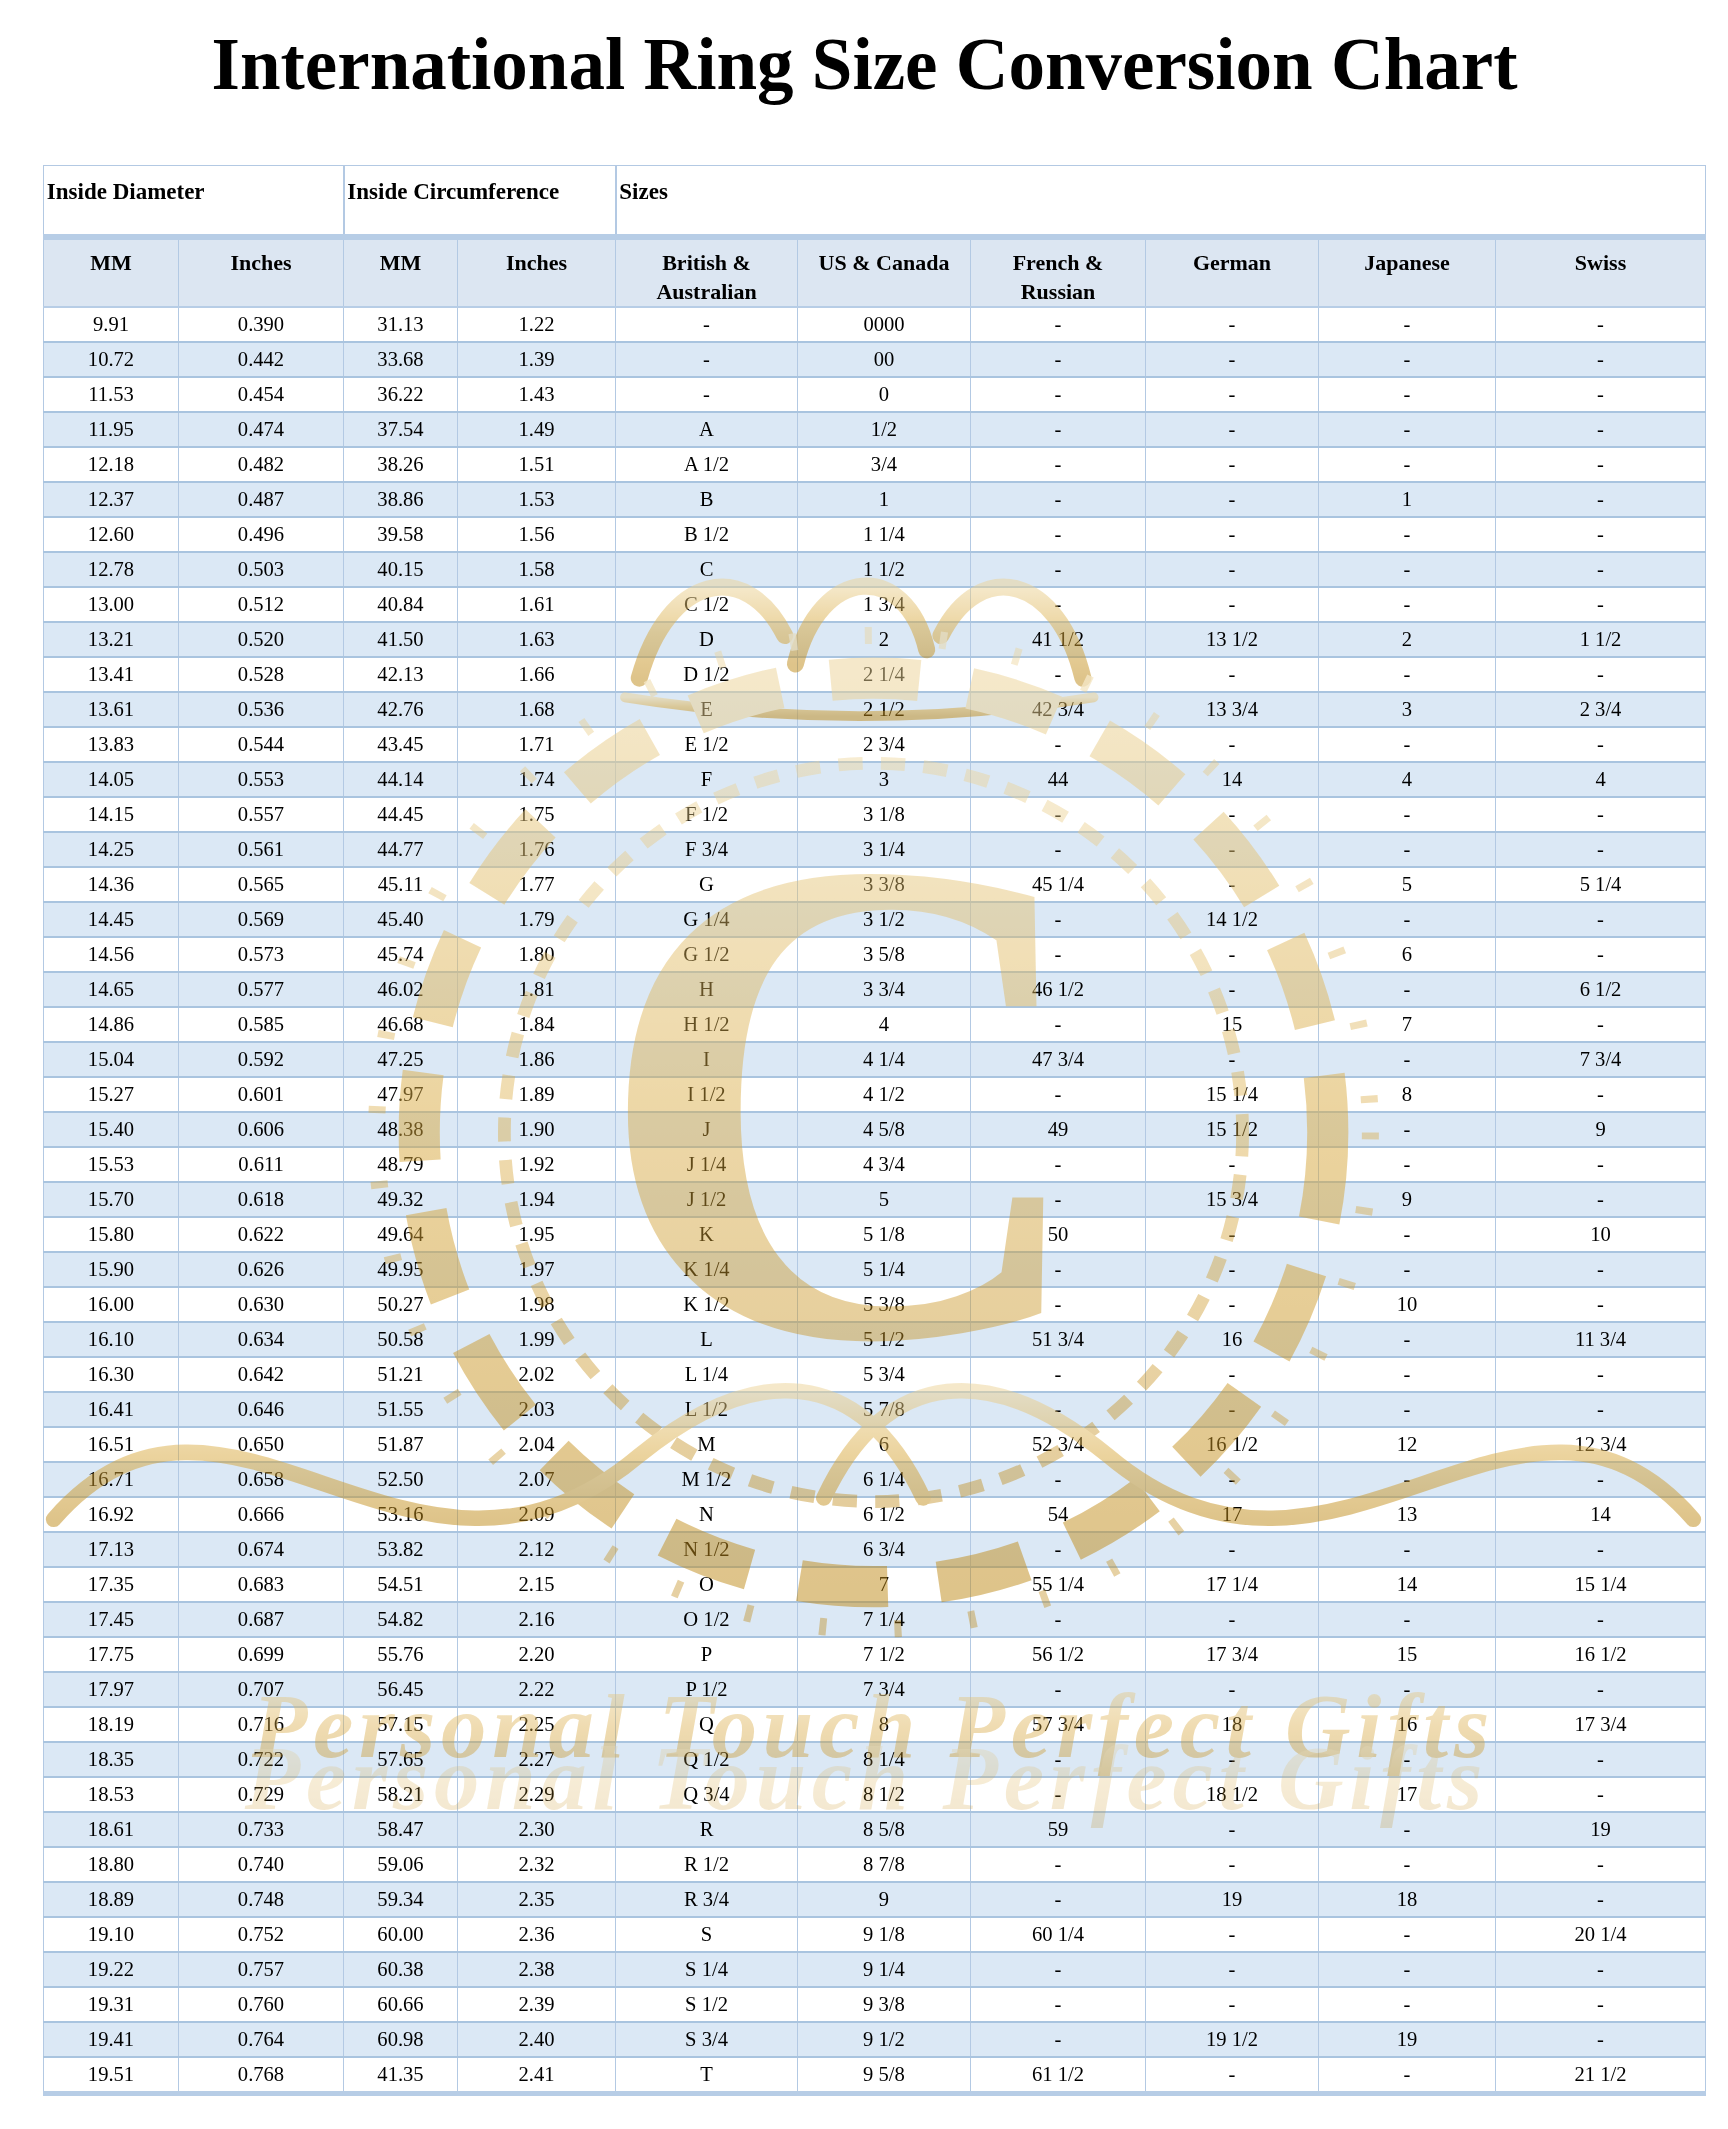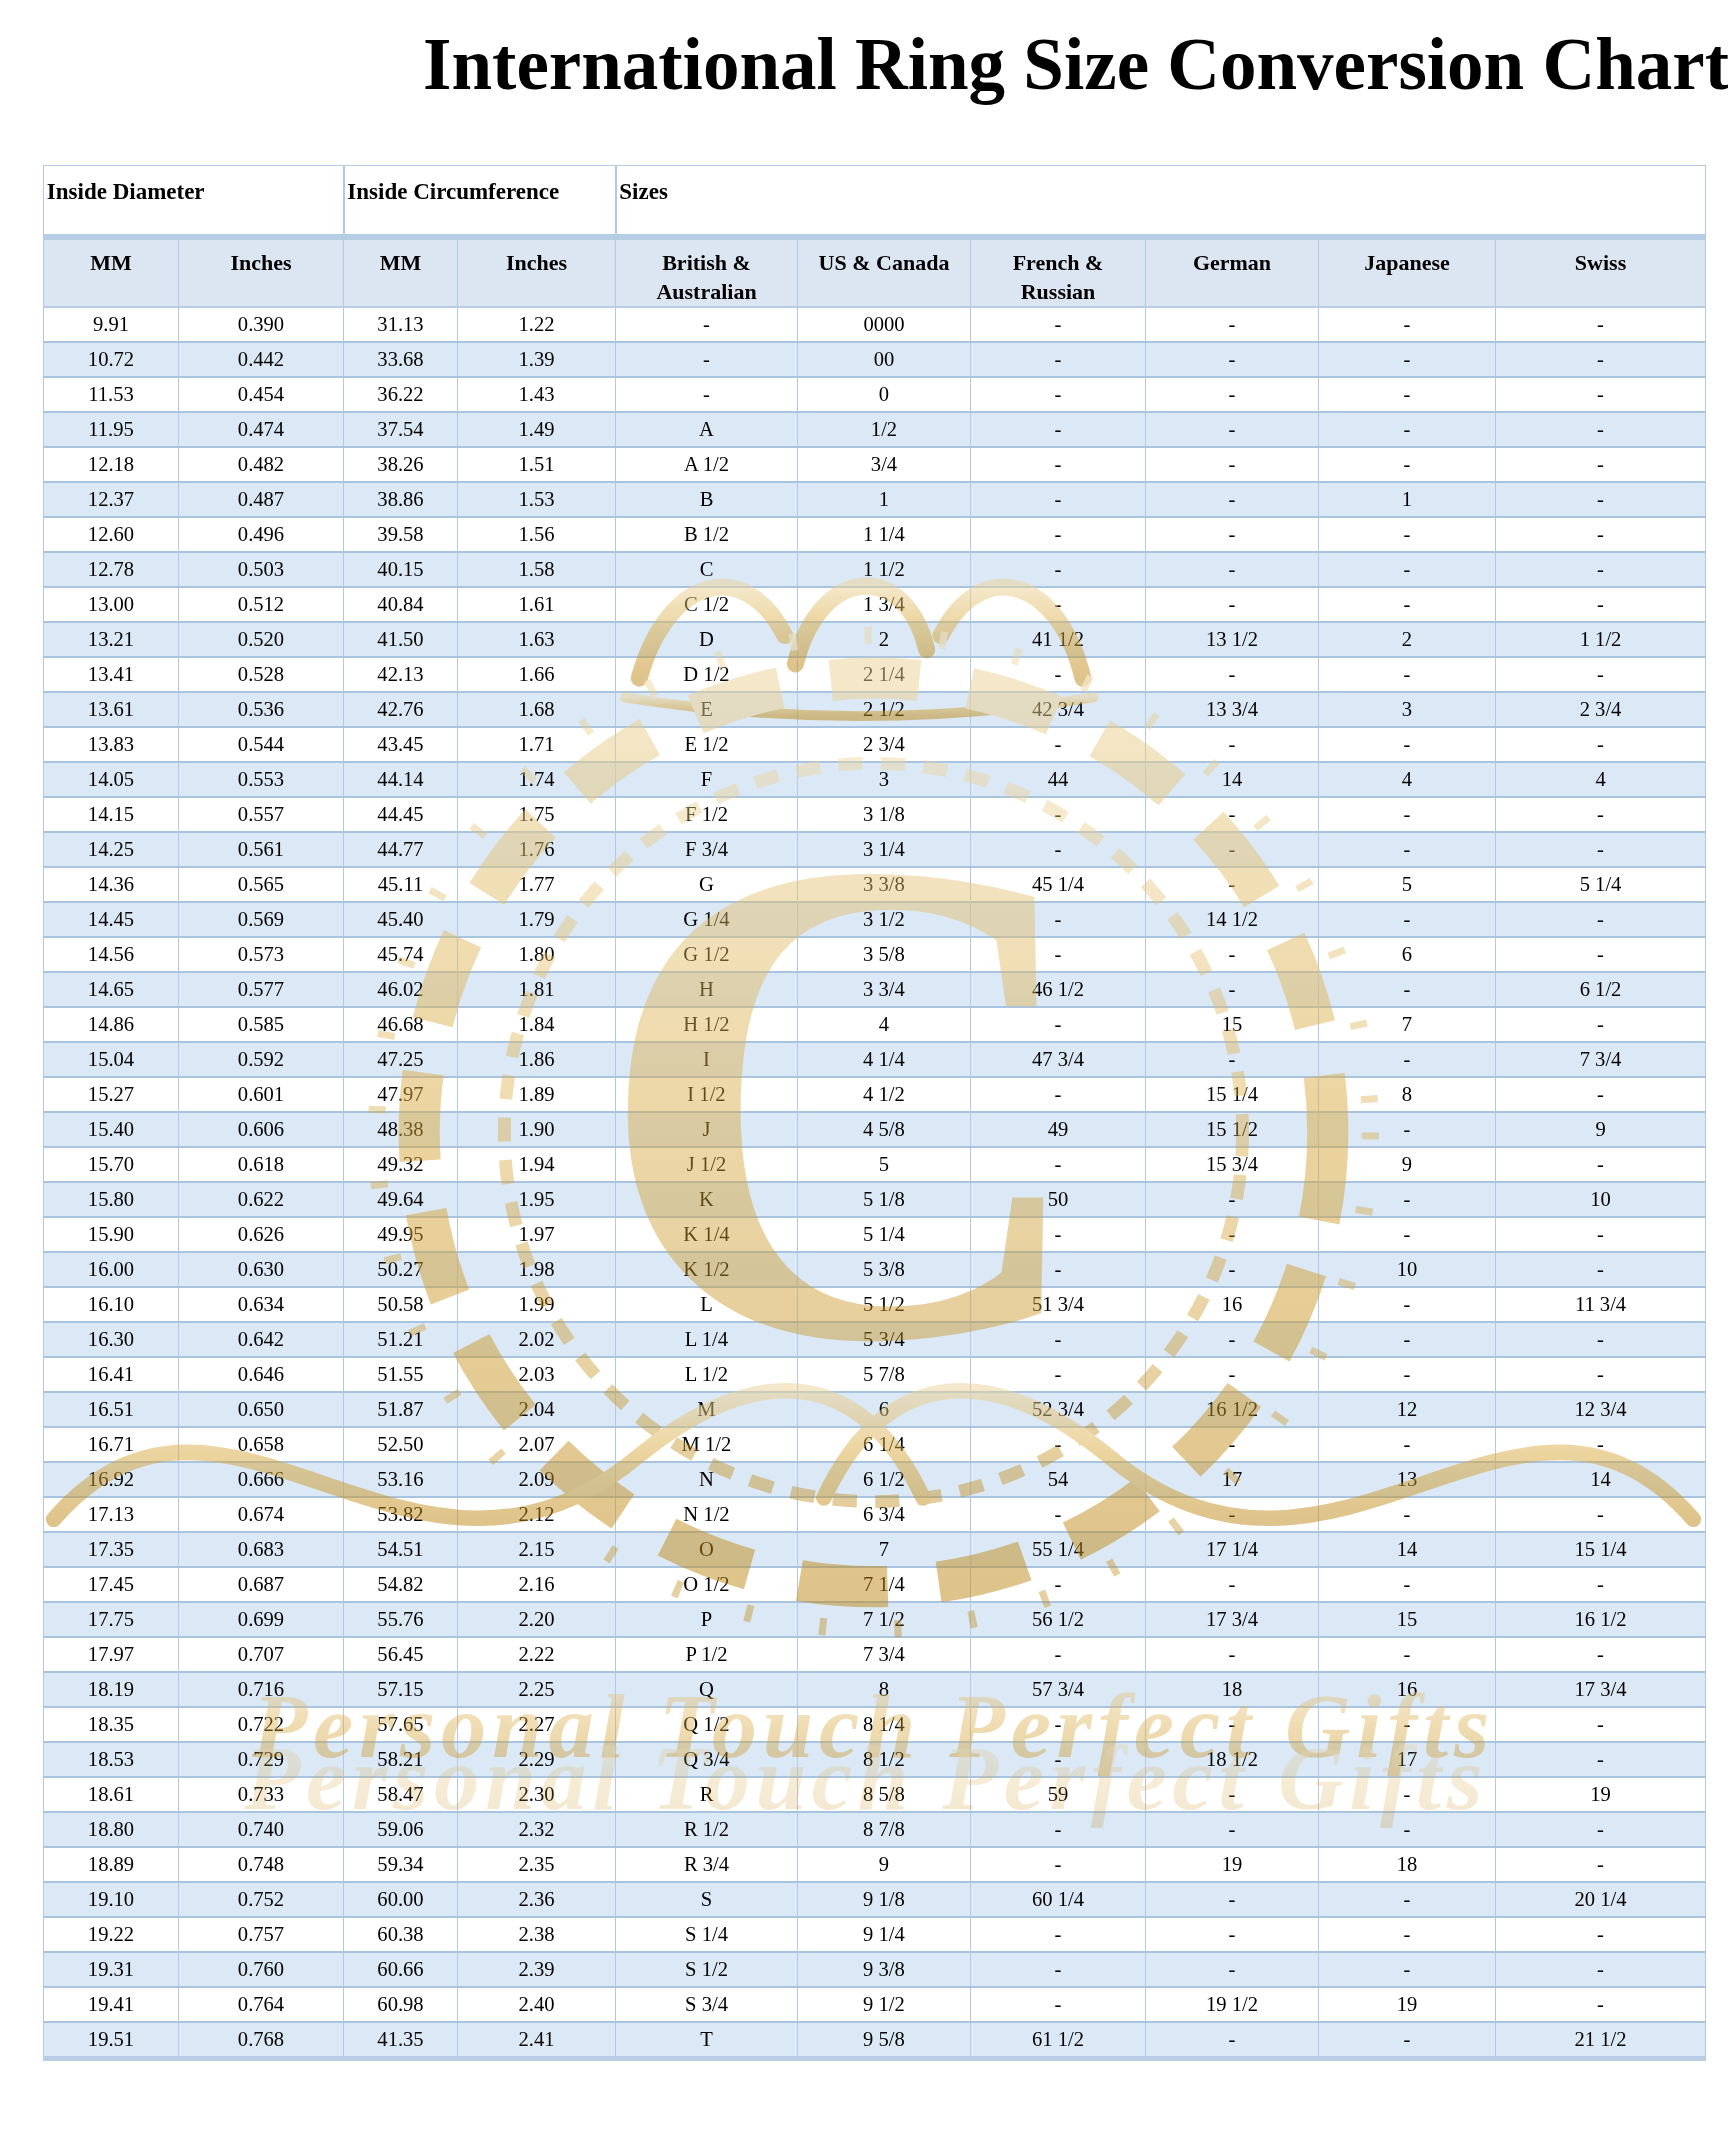--- a/index.html
+++ b/index.html
@@ -6,21 +6,21 @@
     --page-bg:#ffffff; --text:#000000;
     --header-bg:#dce6f2; --row-alt-bg:#dbe8f5;
     --band:#b7cde6; --grid-v:#b3c9e3; --grid-h:#a9c4df;
     --gold-dark:#bf8a18; --gold-mid:#d9a93f; --gold-light:#ecd396;
   }
   html,body{width:1729px;height:2129px;margin:0;padding:0;}
   body{background:var(--page-bg);color:var(--text);
        font-family:"Liberation Serif",serif;position:relative;overflow:hidden;}
 
   .page-title{position:absolute;top:23px;left:0;width:1729px;margin:0;
-    text-align:right;font-size:73px;font-weight:700;letter-spacing:0;
+    text-align:center;font-size:73px;font-weight:700;letter-spacing:0;
     font-family:"Liberation Serif",serif;}
 
   .table-wrap{position:absolute;left:43px;top:165px;width:1661px;}
   table.ring-table{border-collapse:collapse;table-layout:fixed;width:1661px;
     border:1.4px solid var(--grid-v);border-bottom:5.7px solid var(--band);}
 
   tr.group-row th{background:#fff;font-size:23px;font-weight:700;
     vertical-align:top;padding:12.8px 2.8px 0 2.8px;height:55px;text-align:left;
     border-bottom:6.4px solid var(--band);}
   tr.group-row th + th{border-left:2.1px solid var(--grid-v);}
@@ -359,20 +359,32 @@
           <td>48.38</td>
           <td>1.90</td>
           <td>J</td>
           <td>4 5/8</td>
           <td>49</td>
           <td>15 1/2</td>
           <td>-</td>
           <td>9</td>
         </tr>
         <tr>
+          <td>15.53</td>
+          <td>0.611</td>
+          <td>48.79</td>
+          <td>1.92</td>
+          <td>J 1/4</td>
+          <td>4 3/4</td>
+          <td>-</td>
+          <td>-</td>
+          <td>-</td>
+          <td>-</td>
+        </tr>
+        <tr>
           <td>15.70</td>
           <td>0.618</td>
           <td>49.32</td>
           <td>1.94</td>
           <td>J 1/2</td>
           <td>5</td>
           <td>-</td>
           <td>15 3/4</td>
           <td>9</td>
           <td>-</td>

